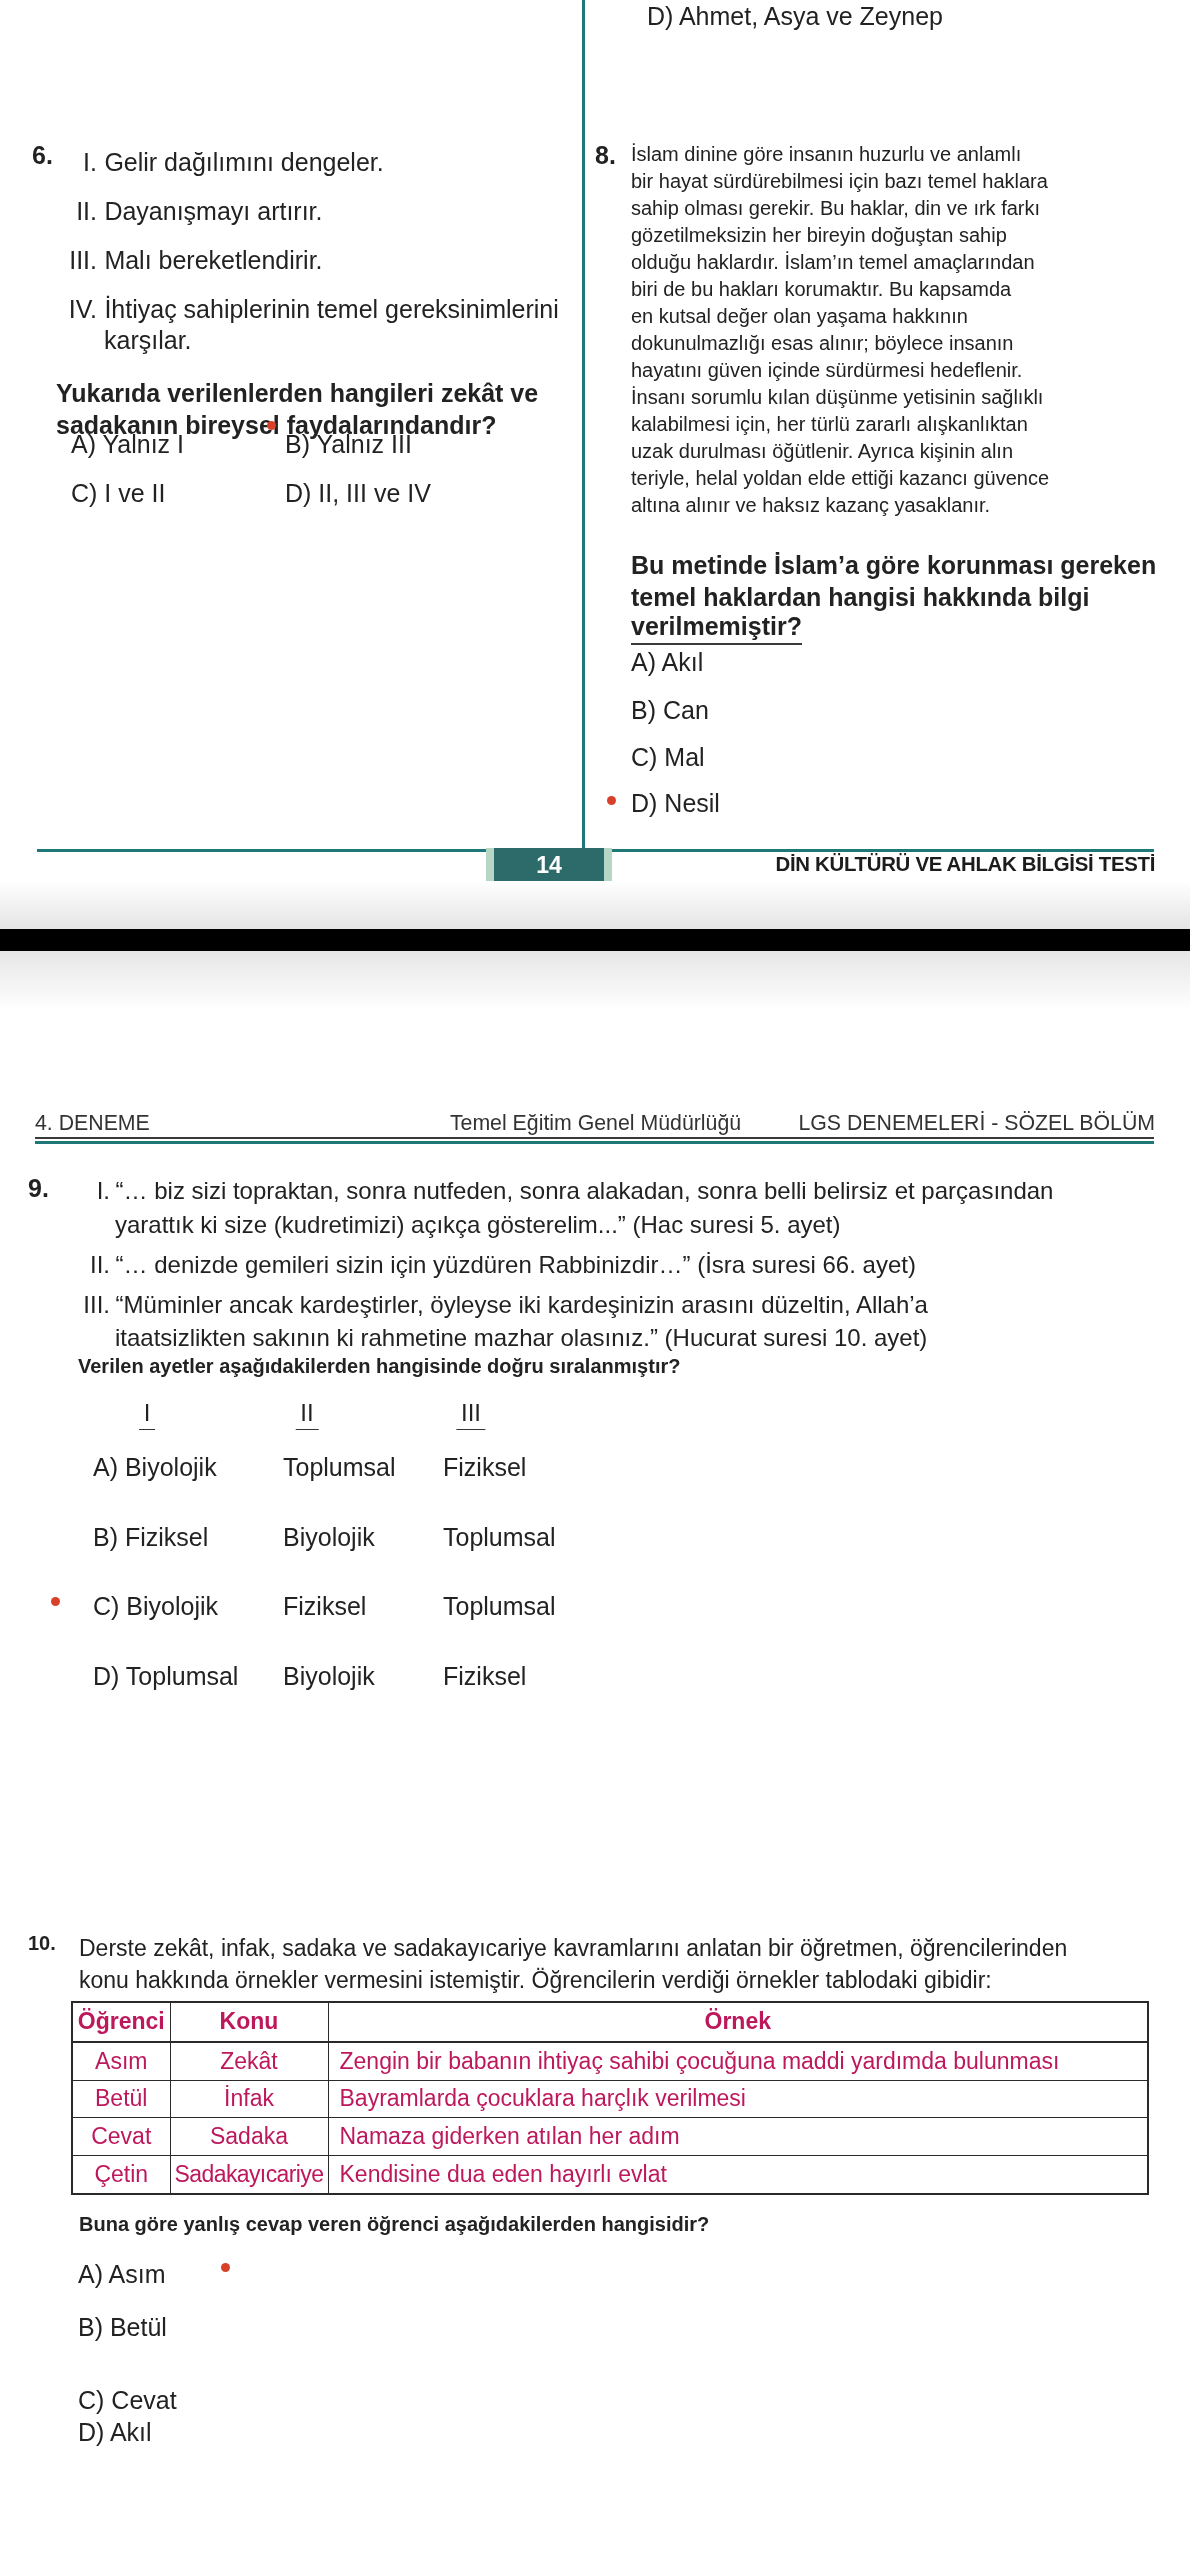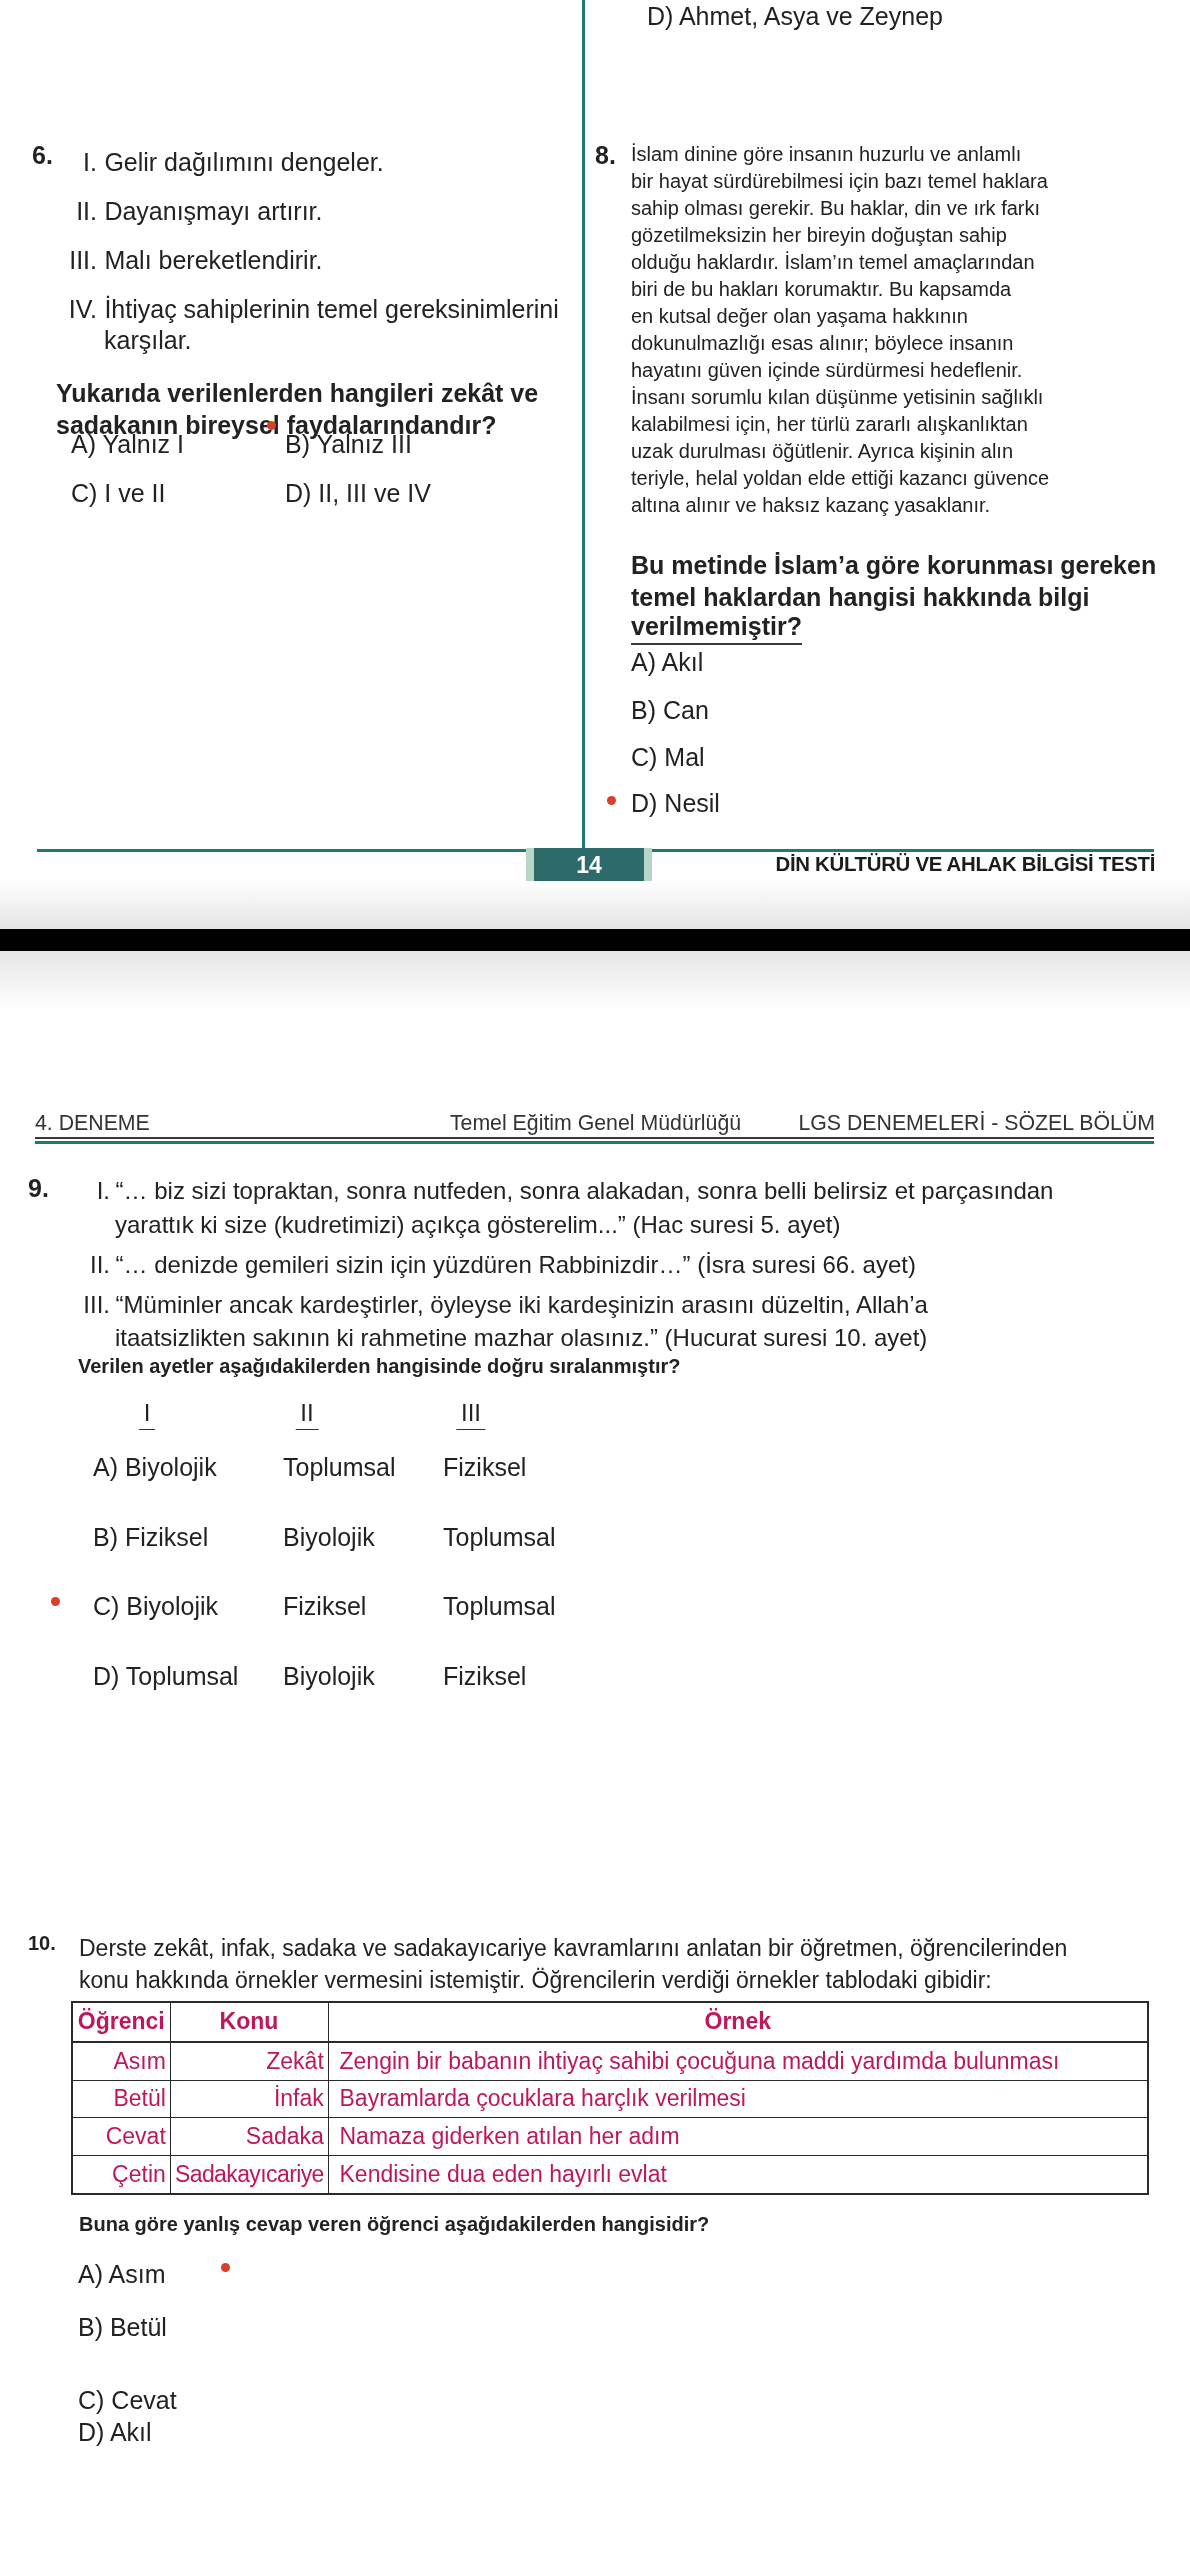--- a/index.html
+++ b/index.html
@@ -33,21 +33,21 @@
   .hdr2{font-size:21.3px;color:#333;}
   .colhead{border-bottom:1.9px solid #333;padding:0 4.6px 1.9px 4.6px;font-size:24px;}
   .blackbar{background:#000;}
   .grad-bottom{background:linear-gradient(180deg,#ffffff 0%,#e4e4e4 100%);}
   .grad-top{background:linear-gradient(180deg,#e6e6e6 0%,#ffffff 100%);}
   table.q10{
     border-collapse:collapse;table-layout:fixed;width:1078px;font-size:23px;color:#be185d;
   }
   table.q10 th,table.q10 td{border:1.9px solid #2a2a2a;text-align:center;padding:1.9px 3.7px;overflow:hidden;}
   table.q10 th{font-weight:bold;height:34px;border-bottom:2.8px solid #2a2a2a;}
-  table.q10 td{height:33px;text-align:right;}
+  table.q10 td{height:33px;}
   table.q10 td.ex{text-align:left;padding-left:11px;}
   table.q10 .c1{width:98px;} table.q10 .c2{width:158px;}
   table.q10{border:2.8px solid #2a2a2a;}
   .tight{letter-spacing:-0.6px;}
 </style>
 </head>
 <body>
 
 <div class="abs t27 nw" style="left:647px;top:1.9px;">D)  Ahmet, Asya ve Zeynep</div>
 
@@ -77,21 +77,21 @@
 <div class="abs t26 nw" style="left:631px;top:141px;line-height:27px;">İslam dinine göre insanın huzurlu ve anlamlı<br>bir hayat sürdürebilmesi için bazı temel haklara<br>sahip olması gerekir. Bu haklar, din ve ırk farkı<br>gözetilmeksizin her bireyin doğuştan sahip<br>olduğu haklardır. İslam’ın temel amaçlarından<br>biri de bu hakları korumaktır. Bu kapsamda<br>en kutsal değer olan yaşama hakkının<br>dokunulmazlığı esas alınır; böylece insanın<br>hayatını güven içinde sürdürmesi hedeflenir.<br>İnsanı sorumlu kılan düşünme yetisinin sağlıklı<br>kalabilmesi için, her türlü zararlı alışkanlıktan<br>uzak durulması öğütlenir. Ayrıca kişinin alın<br>teriyle, helal yoldan elde ettiği kazancı güvence<br>altına alınır ve haksız kazanç yasaklanır.</div>
 <div class="abs stem t27 nw" style="left:631px;top:549px;line-height:32px;">Bu metinde İslam’a göre korunması gereken<br>temel haklardan hangisi hakkında bilgi</div>
 <div class="abs stem t27 nw" style="left:631px;top:612px;"><span class="underl">verilmemiştir?</span></div>
 <div class="abs t27 nw" style="left:631px;top:648px;">A) Akıl</div>
 <div class="abs t27 nw" style="left:631px;top:696px;">B) Can</div>
 <div class="abs t27 nw" style="left:631px;top:743px;">C) Mal</div>
 <div class="abs t27 nw" style="left:631px;top:789px;">D) Nesil</div>
 <div class="abs dot" style="left:607px;top:796px;"></div>
 
 <div class="abs rule" style="left:37px;top:849px;width:1117px;height:2.8px;"></div>
-<div class="abs footer-box" style="left:526px;top:848px;">14</div>
+<div class="abs footer-box" style="left:486px;top:848px;">14</div>
 <div class="abs footer-title nw" style="left:705px;top:853px;width:450px;">DİN KÜLTÜRÜ VE AHLAK BİLGİSİ TESTİ</div>
 <div class="abs grad-bottom" style="left:0;top:881px;width:1191px;height:48px;"></div>
 
 <div class="abs blackbar" style="left:0;top:929px;width:1191px;height:22px;"></div>
 <div class="abs grad-top" style="left:0;top:951px;width:1191px;height:59px;"></div>
 
 <div class="abs hdr2 nw" style="left:35px;top:1111px;">4. DENEME</div>
 <div class="abs hdr2" style="left:0;top:1111px;width:1191px;text-align:center;">Temel Eğitim Genel Müdürlüğü</div>
 <div class="abs hdr2 nw" style="left:784px;top:1111px;width:371px;text-align:right;">LGS DENEMELERİ - SÖZEL BÖLÜM</div>
 <div class="abs" style="left:35px;top:1137px;width:1119px;height:1.9px;background:#3a3a3a;"></div>

